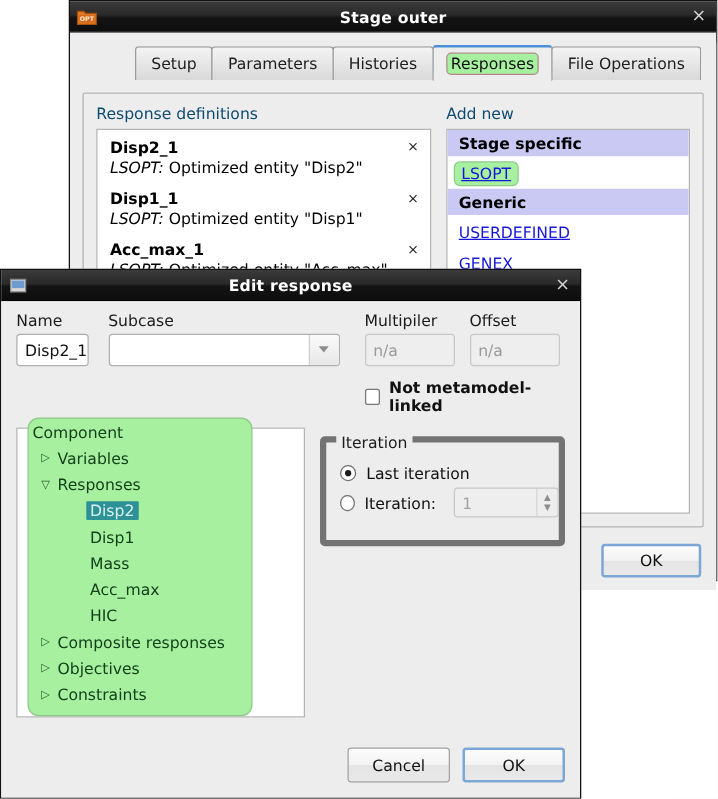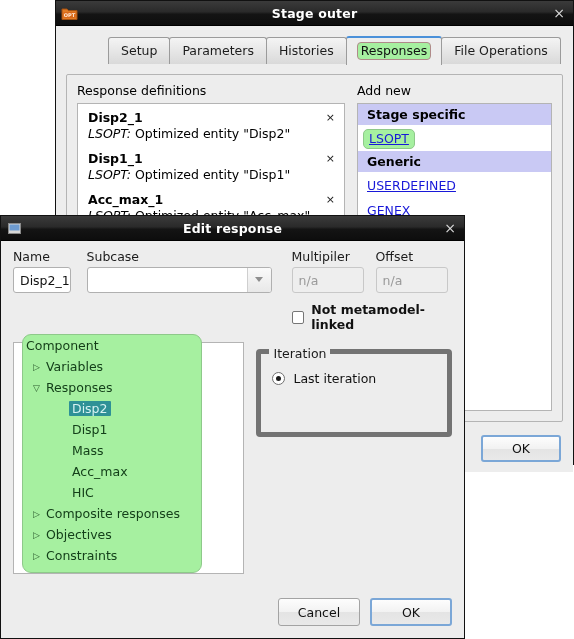--- a/index.html
+++ b/index.html
@@ -57,21 +57,21 @@
   }
 
   .tabpane {
     position: absolute; left: 10px; right: 10px; top: 40px; bottom: 50px;
     background: #ededed; border: 1px solid #b4b4b4; border-radius: 2px;
   }
   .pane-cols { display: flex; height: 100%; padding: 8px 10px 10px 10px; gap: 12px; }
   .col { display: flex; flex-direction: column; }
   .col-left { width: 268px; }
   .col-right { flex: 1; }
-  .col-label { font-size: 12.5px; color: #000000; margin-bottom: 5px; }
+  .col-label { font-size: 12.5px; color: #0c4a6e; margin-bottom: 5px; }
 
   .listbox {
     flex: 1; background: #ffffff; border: 1px solid #b4b4b4; overflow: hidden;
     position: relative;
   }
 
   
   .resp-item { padding: 6px 8px 4px 10px; position: relative; }
   .resp-name { font-size: 12.5px; font-weight: bold; color: #000; }
   .resp-desc { font-size: 12.5px; color: #000; margin-top: 1px; }
@@ -381,20 +381,31 @@
             </div>
           </div>
         </div>
 
         <div class="groupbox">
           <span class="gb-title">Iteration</span>
           <div class="radio-row" style="margin-top:12px;">
             <span class="radio on"></span>
             <span class="radio-label">Last iteration</span>
           </div>
+          <div class="radio-row">
+            <span class="radio"></span>
+            <span class="radio-label">Iteration:</span>
+            <span class="spin">
+              <span class="val">1</span>
+              <span class="arrows">
+                  <span>▲</span>
+                  <span>▼</span>
+                </span>
+            </span>
+          </div>
         </div>
       </div>
 
       <div class="dlg-btn-row">
         <div class="btn">Cancel</div>
         <div class="btn default">OK</div>
       </div>
     </div>
   </div>
 

